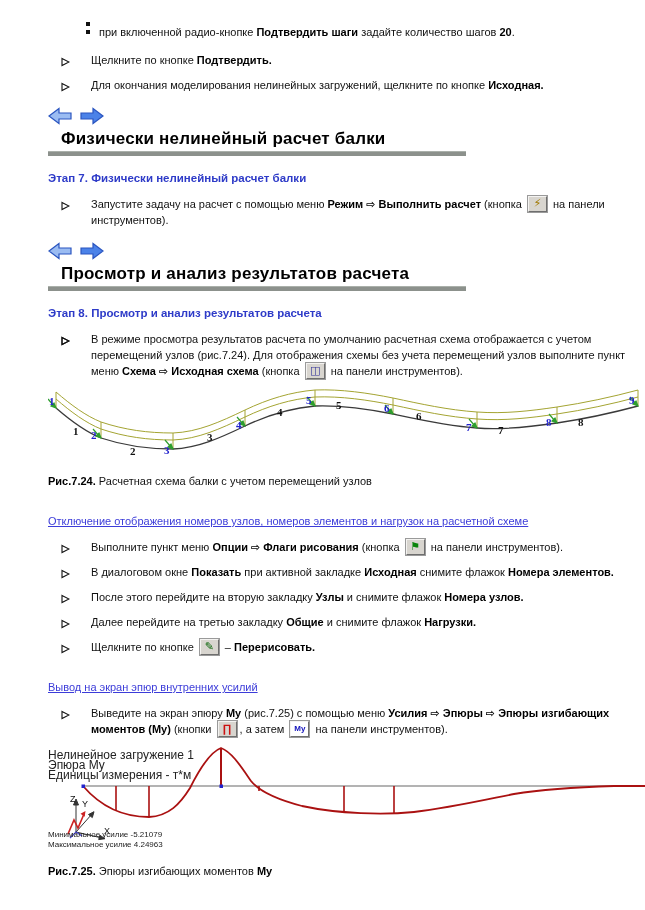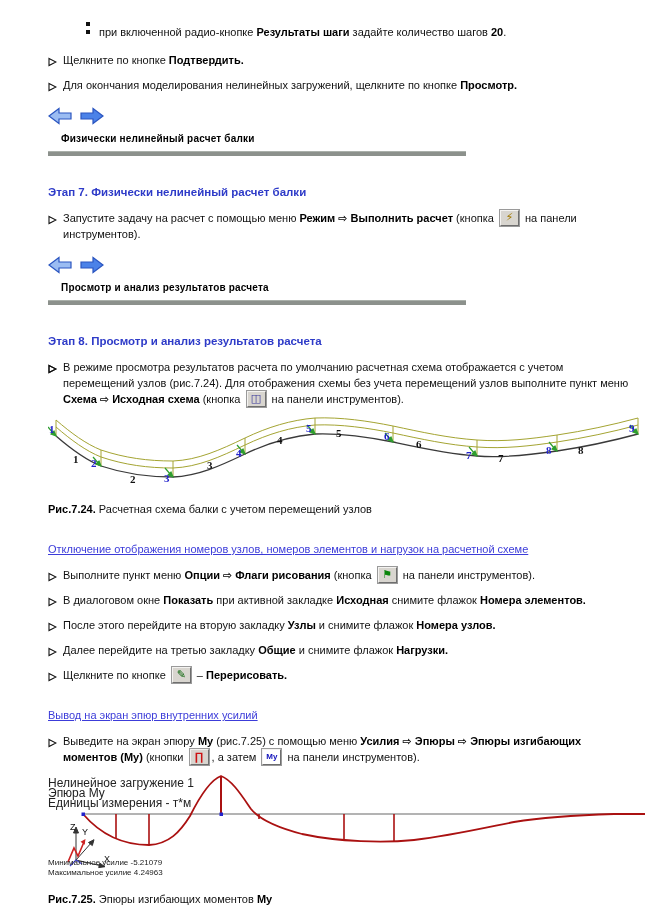--- a/index.html
+++ b/index.html
@@ -2,34 +2,34 @@
 <html><head>
 <meta charset="utf-8">
 <style>
   html,body{margin:0;padding:0;background:#ffffff;}
   body{width:645px;font-family:"Liberation Sans","DejaVu Sans",sans-serif;color:#111;}
   .page{box-sizing:border-box;width:645px;min-height:910px;padding:16px 16px 30px 48px;font-size:11px;line-height:16px;}
 
   
   .sq-item{position:relative;margin:0 0 8px 38px;padding-left:13px;}
   .sq-item .sqb{position:absolute;left:0;top:6px;width:4px;height:4px;background:#111;}
-  .p-item{position:relative;margin:0 0 9px 0;padding-left:15px;}
+  .p-item{position:relative;margin:0 0 9px 13px;padding-left:30px;}
   .p-item .chev{position:absolute;left:0;top:2.5px;}
 
   b{font-weight:bold;color:#000;}
 
   
   .nav{margin:14px 0 4px 0;height:20px;}
   .nav svg{margin-right:5px;cursor:pointer;}
 
   
-  .sec-title{font-size:10px;font-weight:bold;color:#000;margin:2px 0 4px 0;padding-left:13px;letter-spacing:.2px;}
+  .sec-title{font-size:17px;font-weight:bold;color:#000;margin:2px 0 4px 0;padding-left:13px;letter-spacing:.2px;}
   .rule{height:4px;width:418px;background:#8c918c;border-top:1px solid #aab0aa;margin-bottom:12px;}
 
-  .stage{color:#2e3bc8;font-weight:bold;font-size:11.5px;margin:28px 0 10px 0;}
+  .stage{color:#2e3bc8;font-weight:bold;font-size:11.5px;margin:14px 0 10px 0;}
 
   .doclink{display:block;color:#3c3cd9;text-decoration:underline;margin:24px 0 10px 0;cursor:pointer;}
 
   
   .tbtn{display:inline-block;box-sizing:border-box;width:19px;height:16px;line-height:13px;text-align:center;
         background:#d8d5cf;border:1px solid;border-color:#f4f3f1 #6e6e6e #6e6e6e #f4f3f1;
         box-shadow:0 0 0 1px #9a9a9a;font-size:11px;font-weight:bold;vertical-align:-4px;margin:0 3px;overflow:hidden;}
 
   
   .fig{margin:4px 0 0 0;}
@@ -43,34 +43,34 @@
 </head>
 <body>
 
 <div class="page">
 
   <div class="sq-item">
     <span class="sqb"></span>
   </div>
   <div class="sq-item">
     <span class="sqb"></span>
-    <span><span>при включенной радио-кнопке </span><b>Результаты шаги</b><span> задайте количество шагов </span><b>20</b><span>.</span></span>
+    <span><span>при включенной радио-кнопке </span><b>Подтвердить шаги</b><span> задайте количество шагов </span><b>20</b><span>.</span></span>
   </div>
 
   <div class="p-item" style="margin-top:12px;">
     <span class="chev"><svg width="9" height="10" viewBox="0 0 9 10">
           <path d="M1,1.5 L8,5 L1,8.5 Z" fill="none" stroke="#111" stroke-width="1.1"></path>
         </svg></span>
     <span><span>Щелкните по кнопке </span><b>Подтвердить.</b></span>
   </div>
   <div class="p-item">
     <span class="chev"><svg width="9" height="10" viewBox="0 0 9 10">
           <path d="M1,1.5 L8,5 L1,8.5 Z" fill="none" stroke="#111" stroke-width="1.1"></path>
         </svg></span>
-    <span><span>Для окончания моделирования нелинейных загружений, щелкните по кнопке </span><b>Просмотр.</b></span>
+    <span><span>Для окончания моделирования нелинейных загружений, щелкните по кнопке </span><b>Исходная.</b></span>
   </div>
 
   <div class="nav">
     <svg width="24" height="18" viewBox="0 0 24 18">
         <path d="M23,6 L11,6 L11,1.5 L1,9 L11,16.5 L11,12 L23,12 Z" fill="#9bbcf2" stroke="#2a55c0" stroke-width="1.2"></path>
       </svg>
     <svg width="24" height="18" viewBox="0 0 24 18">
         <path d="M1,6 L13,6 L13,1.5 L23,9 L13,16.5 L13,12 L1,12 Z" fill="#4b82e8" stroke="#2a55c0" stroke-width="1.2"></path>
       </svg>
   </div>

